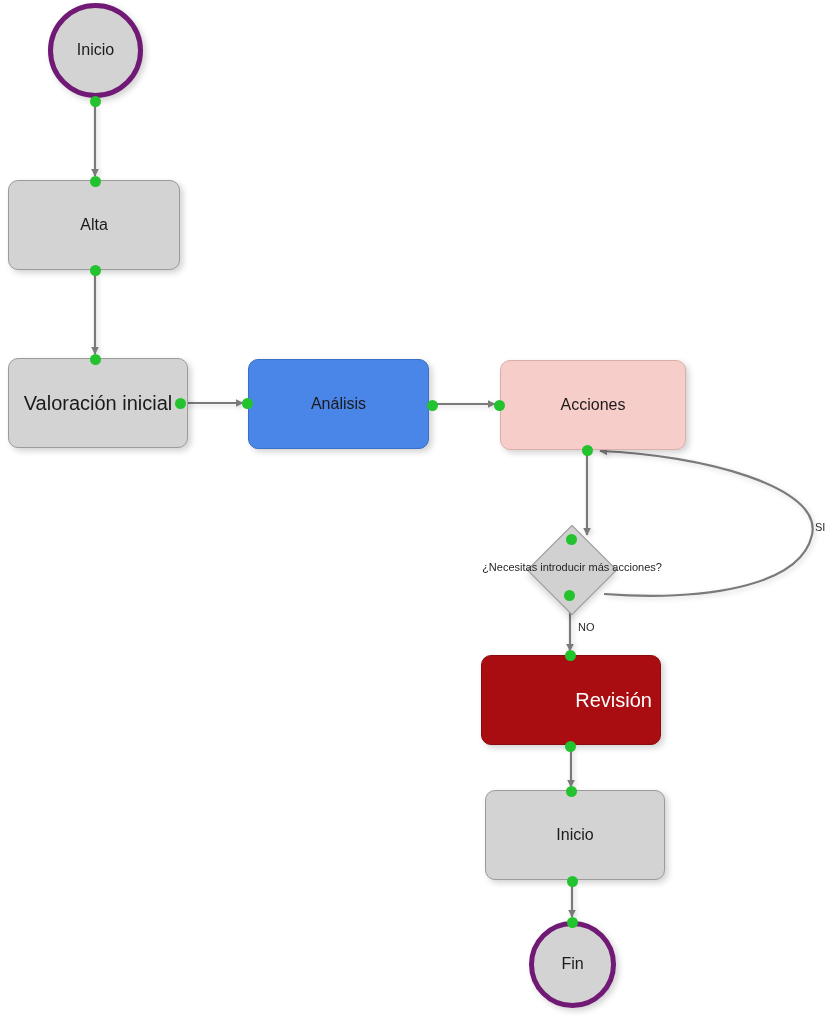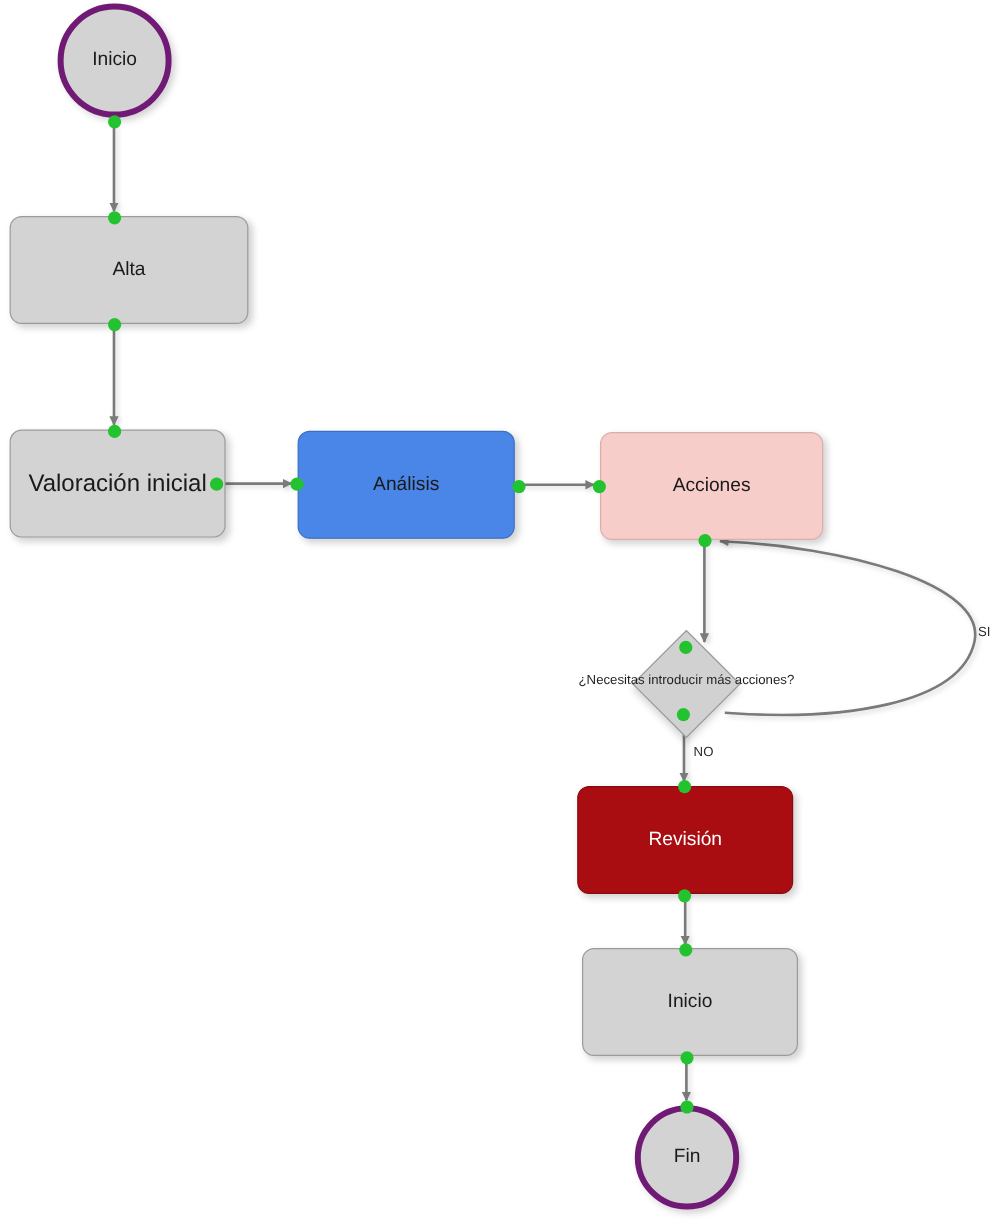--- a/index.html
+++ b/index.html
@@ -121,42 +121,42 @@
       <path d="M572,881 L572,917" marker-end="url(#arrowhead)"></path>
 
       <path d="M604,594 C700,601 800,588 812,535 C823,486 700,455 600,451" marker-end="url(#arrowhead)"></path>
     </g>
   </svg>
 
   <div class="node node-circle" style="left:48px; top:3px; width:95px; height:95px; background:#d3d3d3; font-size:16px;">
     <span class="node-label">Inicio</span>
   </div>
 
-  <div class="node node-rect" style="left:8px; top:180px; width:199px; height:90px; background:#d3d3d3; font-size:16px;">
+  <div class="node node-rect" style="left:8px; top:180px; width:172px; height:90px; background:#d3d3d3; font-size:16px;">
     <span class="node-label">Alta</span>
   </div>
 
   <div class="node node-rect" style="left:8px; top:358px; width:180px; height:90px; background:#d3d3d3; font-size:20px;">
     <span class="node-label">Valoración inicial</span>
   </div>
 
   <div class="node node-rect" style="left:248px; top:359px; width:181px; height:90px; background:#4a86e8; border-color:#3a6fc4; font-size:16px;">
     <span class="node-label">Análisis</span>
   </div>
 
   <div class="node node-rect" style="left:500px; top:360px; width:186px; height:90px; background:#f7cdc9; border-color:#dcaeaa; font-size:16px;">
     <span class="node-label">Acciones</span>
   </div>
 
   <div class="diamond-wrap" style="left:527px; top:525px; width:88px; height:88px;">
     <div class="diamond-shape" style="left:13px; top:13px; width:62px; height:62px;"></div>
   </div>
   <div class="diamond-text" style="left:472px; top:561px; width:200px; font-size:11px;">¿Necesitas introducir más acciones?</div>
 
-  <div class="node node-rect" style="left:481px; top:655px; width:180px; height:90px; background:#a90d11; border-color:#8a0b0e; color:#ffffff; font-size:16px;">
+  <div class="node node-rect" style="left:481px; top:655px; width:180px; height:90px; background:#a90d11; border-color:#8a0b0e; color:#ffffff; font-size:20px;justify-content:flex-end;">
     <span class="node-label">Revisión</span>
   </div>
 
   <div class="node node-rect" style="left:485px; top:790px; width:180px; height:90px; background:#d3d3d3; font-size:16px;">
     <span class="node-label">Inicio</span>
   </div>
 
   <div class="node node-circle" style="left:529px; top:921px; width:87px; height:87px; background:#d3d3d3; font-size:16px;">
     <span class="node-label">Fin</span>
   </div>

